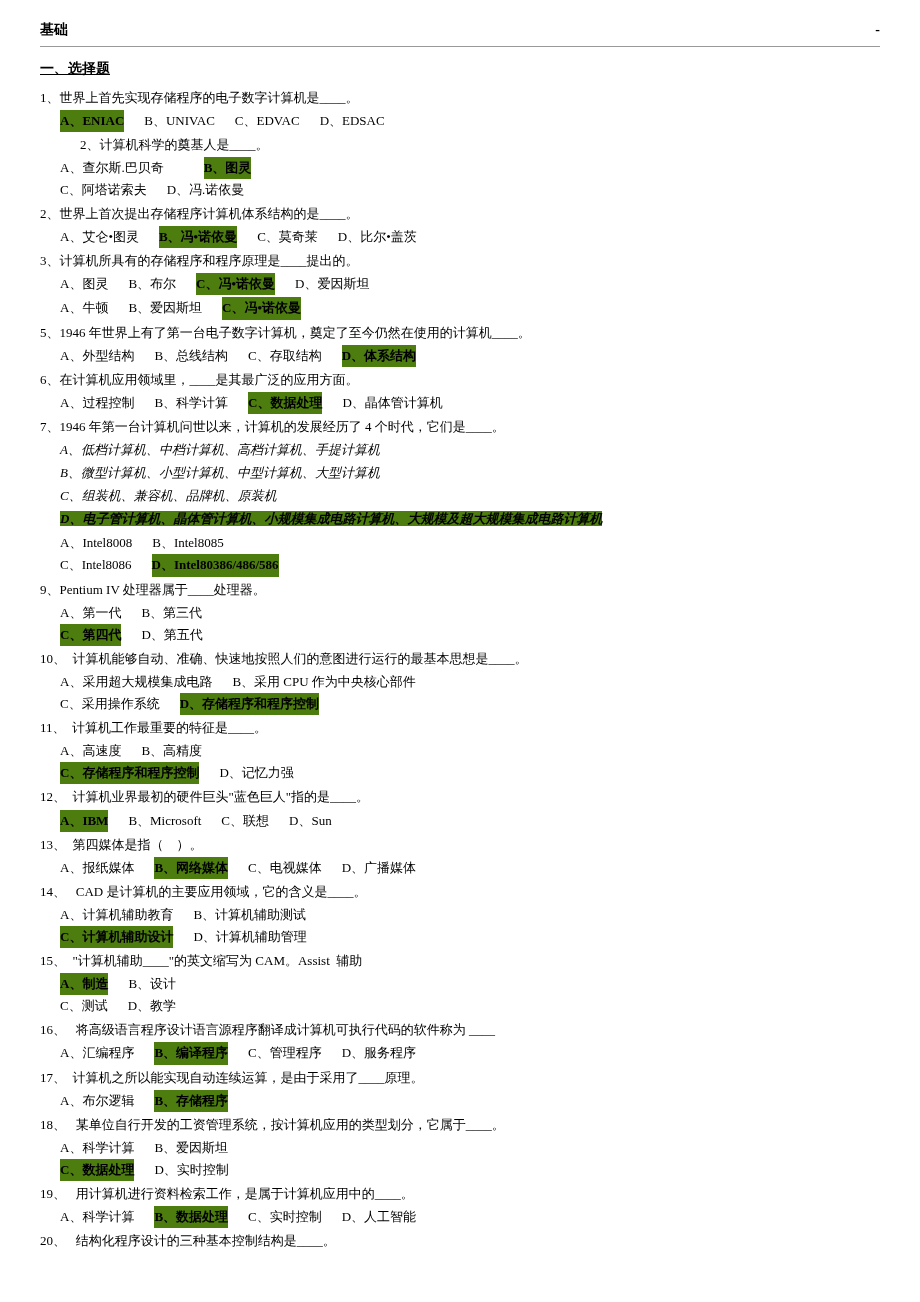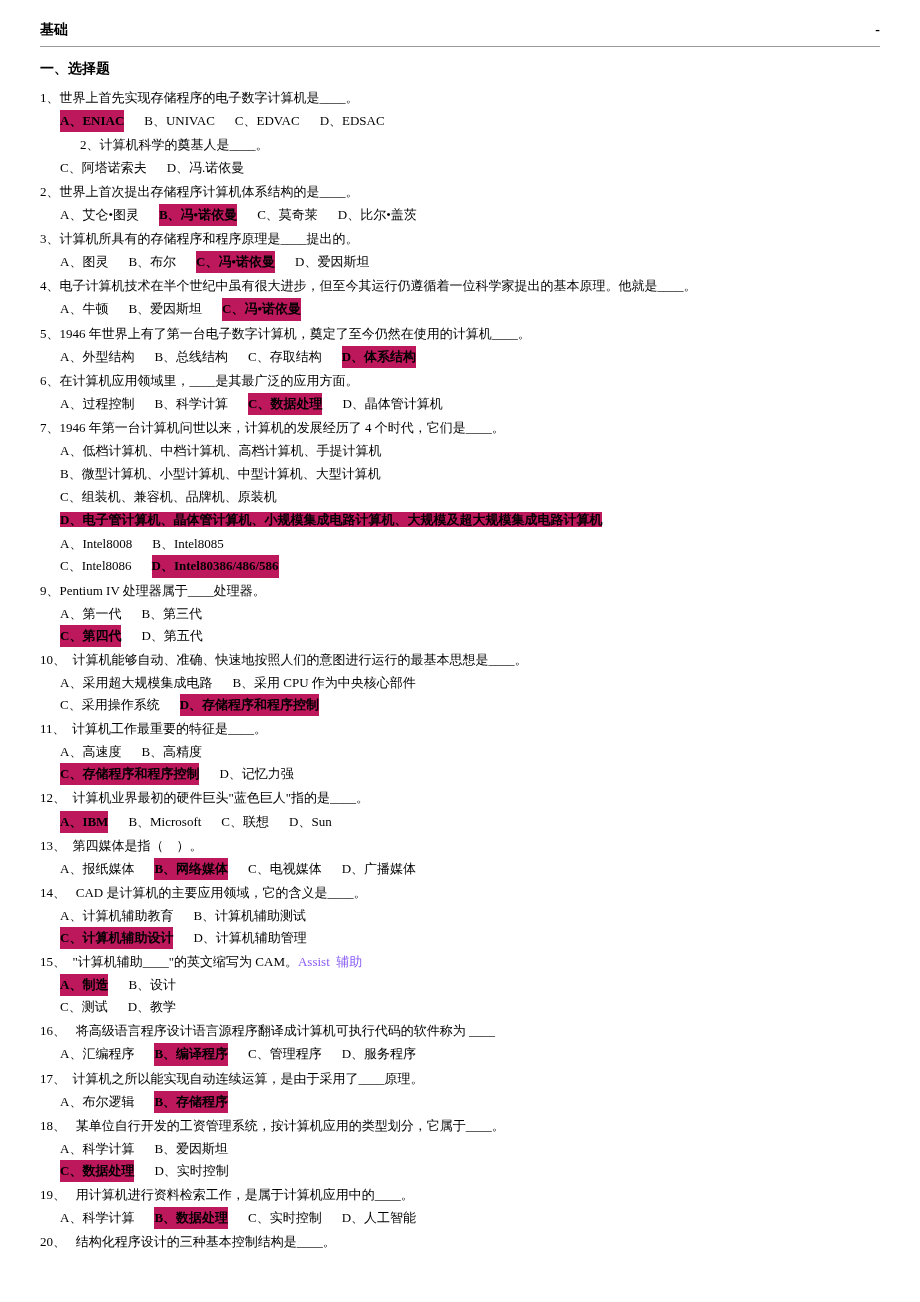--- a/index.html
+++ b/index.html
@@ -18,30 +18,32 @@
       border-bottom: 1px solid #999;
       padding-bottom: 4px;
       margin-bottom: 10px;
       display: flex;
       justify-content: space-between;
     }
     .section-title {
       font-size: 14px;
       font-weight: bold;
       margin: 8px 0 6px 0;
+      text-decoration: underline;
     }
     .q-block {
       margin-bottom: 2px;
     }
     .highlight-yellow {
-      background-color: #be185d;
+      background-color: #4d7c0f;
       font-weight: bold;
     }
     .indent {
       margin-left: 20px;
+      font-style: italic;
     }
     .q-line {
       margin-left: 20px;
       display: flex;
       flex-wrap: wrap;
       gap: 0 20px;
     }
     p {
       margin: 1px 0;
     }
@@ -64,20 +66,24 @@
       <span class="highlight-yellow">A、ENIAC</span>
       <span>B、UNIVAC</span>
       <span>C、EDVAC</span>
       <span>D、EDSAC</span>
     </div>
   </div>
 
   <div class="q-block">
     <p style="margin-left:40px">2、计算机科学的奠基人是____。</p>
     <div class="q-line">
+      <span>A、查尔斯.巴贝奇</span>
+      <span style="margin-left:20px" class="highlight-yellow">B、图灵</span>
+    </div>
+    <div class="q-line">
       <span>C、阿塔诺索夫</span>
       <span>D、冯.诺依曼</span>
     </div>
   </div>
 
   <div class="q-block">
     <p>2、世界上首次提出存储程序计算机体系结构的是____。</p>
     <div class="q-line">
       <span>A、艾仑•图灵</span>
       <span class="highlight-yellow">B、冯•诺依曼</span>
@@ -90,21 +96,20 @@
     <p>3、计算机所具有的存储程序和程序原理是____提出的。</p>
     <div class="q-line">
       <span>A、图灵</span>
       <span>B、布尔</span>
       <span class="highlight-yellow">C、冯•诺依曼</span>
       <span>D、爱因斯坦</span>
     </div>
   </div>
 
   <div class="q-block">
-    <p>4、电子计算机技术在半个世纪中虽有很大进步，但至今其运行仍遵循着一位科学家提出的基本原理。他就是____。</p>
     <div class="q-line">
       <span>A、牛顿</span>
       <span>B、爱因斯坦</span>
       <span class="highlight-yellow">C、冯•诺依曼</span>
     </div>
   </div>
 
   <div class="q-block">
     <p>5、1946 年世界上有了第一台电子数字计算机，奠定了至今仍然在使用的计算机____。</p>
     <div class="q-line">
@@ -206,21 +211,21 @@
       <span>A、计算机辅助教育</span>
       <span>B、计算机辅助测试</span>
     </div>
     <div class="q-line">
       <span class="highlight-yellow">C、计算机辅助设计</span>
       <span>D、计算机辅助管理</span>
     </div>
   </div>
 
   <div class="q-block">
-    <p>15、 &nbsp;"计算机辅助____"的英文缩写为 CAM。<span style="color:#8b5cf6">Assist &nbsp;辅助</span></p>
+    <p>15、 &nbsp;"计算机辅助____"的英文缩写为 CAM。<span style="color:#000000">Assist &nbsp;辅助</span></p>
     <div class="q-line">
       <span class="highlight-yellow">A、制造</span>
       <span>B、设计</span>
     </div>
     <div class="q-line">
       <span>C、测试</span>
       <span>D、教学</span>
     </div>
   </div>
 

